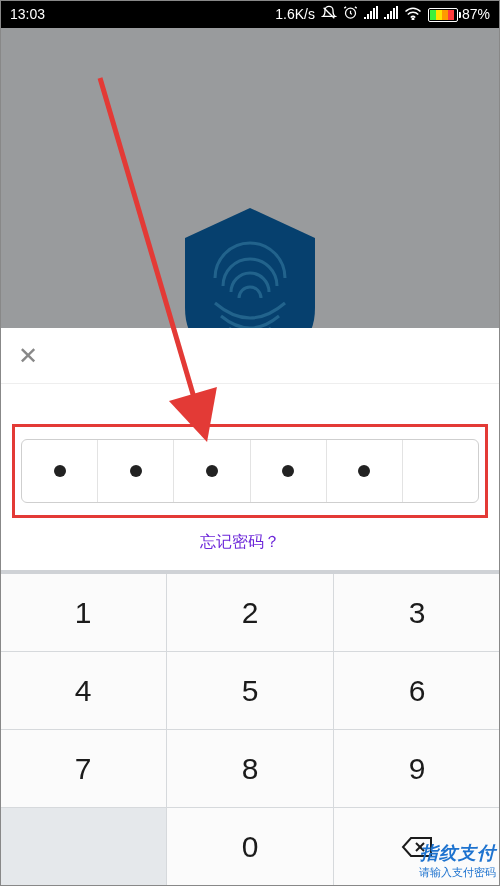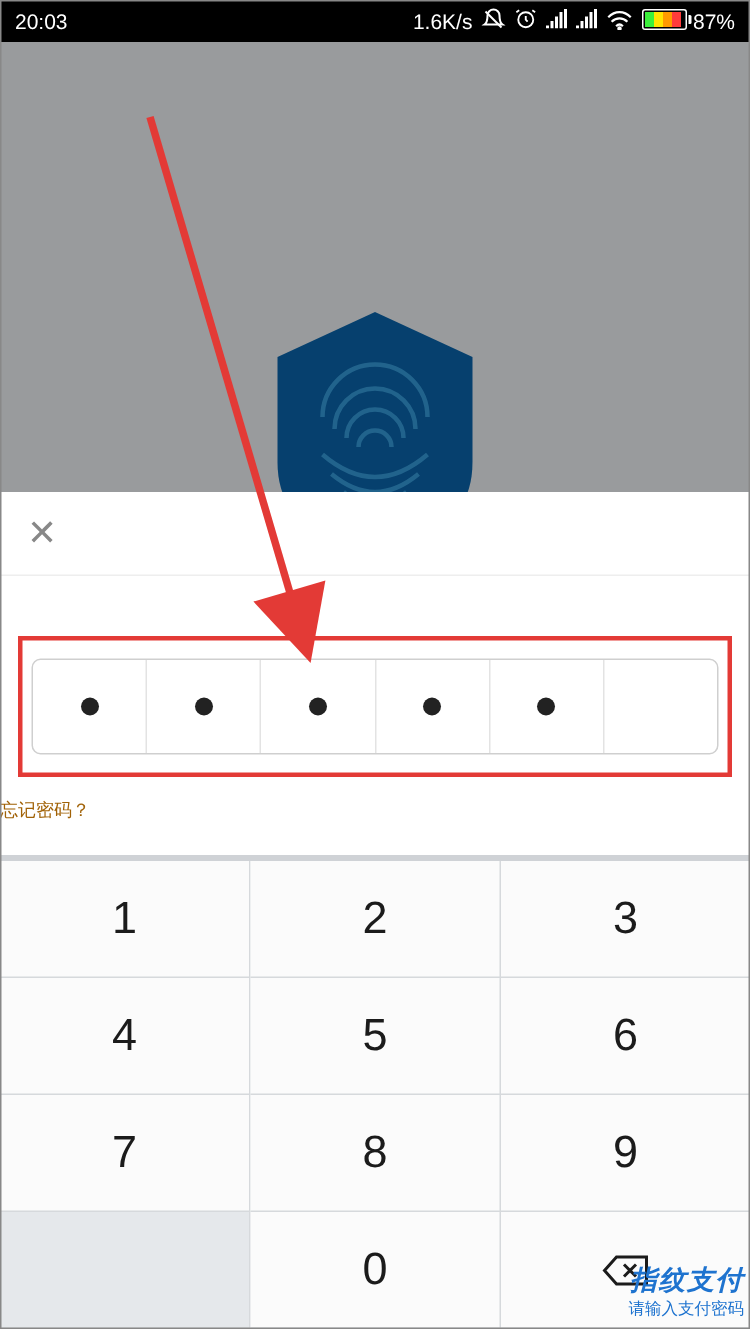--- a/index.html
+++ b/index.html
@@ -1,58 +1,58 @@
 <!DOCTYPE html>
 <html><head>
 <meta charset="utf-8">
 <style>
 *{margin:0;padding:0;box-sizing:border-box;font-family:-apple-system,"PingFang SC","Helvetica Neue",Arial,sans-serif}
 html,body{width:500px;height:886px;background:#000;overflow:hidden;position:relative}
 .status-bar{height:28px;background:#000;color:#fff;display:flex;align-items:center;padding:0 10px;font-size:14px}
 .status-left{flex:0 0 auto}
 .status-right{flex:1;display:flex;justify-content:flex-end;align-items:center;gap:6px}
-.battery-box{display:inline-flex;align-items:flex-start;gap:4px}
+.battery-box{display:inline-flex;align-items:flex-end;gap:4px}
 .battery-icon{width:30px;height:14px;border:1px solid #fff;border-radius:2px;position:relative}
 .battery-icon::after{content:"";position:absolute;right:-4px;top:3px;width:2px;height:6px;background:#fff;border-radius:0 1px 1px 0}
 .battery-fill{position:absolute;left:1px;top:1px;bottom:1px;width:85%;background:linear-gradient(90deg,#3cf03c 0%,#3cf03c 25%,#ffe400 25%,#ffe400 50%,#ff9a00 50%,#ff9a00 75%,#ff3b3b 75%,#ff3b3b 100%)}
 .screen{position:absolute;top:28px;left:0;right:0;bottom:0;background:#eceff2;overflow:hidden}
 .nav-bar{height:58px;background:#fff;display:flex;align-items:center;padding:0 14px;border-bottom:1px solid #e5e5e5}
 .back-arrow{color:#108ee9;font-size:28px;font-weight:600;margin-right:20px}
 .nav-title{font-size:22px;color:#111;font-weight:500}
 .nav-help{margin-left:auto;width:26px;height:26px;border:2px solid #4aa7ea;border-radius:50%;color:#4aa7ea;display:flex;align-items:center;justify-content:center;font-size:17px;font-weight:700}
 .fp-shield{position:absolute;top:180px;left:50%;transform:translateX(-50%);width:150px;height:160px}
 .overlay{position:absolute;top:0;left:0;right:0;bottom:0;background:rgba(0,0,0,.35)}
 .sheet{position:absolute;left:0;right:0;bottom:0;top:300px;background:#fff}
 .sheet-header{display:flex;align-items:center;height:56px;padding:0 18px;border-bottom:1px solid #eee}
 .sheet-close{font-size:24px;color:#888;font-weight:300}
 .sheet-title{flex:1;text-align:center;font-size:20px;color:#222;margin-left:-24px}
 .pwd-wrap{margin:40px 12px 0;border:3px solid #e33a36;padding:12px 6px;position:relative}
 .pwd-boxes{display:flex;border:1px solid #cfcfcf;border-radius:6px;overflow:hidden;background:#fff}
 .pwd-cell{flex:1;height:62px;border-right:1px solid #e3e3e3;display:flex;align-items:center;justify-content:center}
 .pwd-cell:last-child{border-right:none}
 .dot{width:12px;height:12px;background:#222;border-radius:50%}
-.forgot{display:block;text-align:left;color:#a16207;font-size:12px;margin:14px 20px 0 0}
+.forgot{display:block;text-align:center;color:#6d28d9;font-size:16px;margin:14px 20px 0 0}
 .keypad{position:absolute;left:0;right:0;bottom:0;background:#dfe2e6}
 .keypad-sep{height:4px;background:#cfd2d6}
 .key-row{display:flex}
 .key{flex:1;height:78px;display:flex;align-items:center;justify-content:center;font-size:30px;color:#1b1b1b;background:#fbfbfb;border-right:1px solid #d6d9dc;border-bottom:1px solid #d6d9dc}
 .key:last-child{border-right:none}
 .key.blank{background:#e5e8eb}
 .arrow-annotation{position:absolute;top:40px;left:70px;pointer-events:none}
 .watermark{position:absolute;right:4px;bottom:6px;text-align:right}
 .watermark .l1{font-size:18px;color:#1e73cf;font-style:italic;font-weight:700;letter-spacing:1px}
 .watermark .l2{font-size:11px;color:#1e73cf}
 .outer-border{position:absolute;inset:0;border:1px solid #888;pointer-events:none}
 .signal{display:inline-block}
 </style>
 </head>
 <body>
 
 <div class="status-bar">
-  <div class="status-left">20:03</div>
+  <div class="status-left">13:03</div>
   <div class="status-right">
     <span>1.6K/s</span>
     <span class="signal">
       <svg width="16" height="16" viewBox="0 0 24 24" fill="none" stroke="#fff" stroke-width="2">
           <path d="M18 8a6 6 0 1 0-12 0c0 7-3 9-3 9h18s-3-2-3-9"></path>
           <line x1="4" y1="4" x2="20" y2="20"></line>
         </svg>
     </span>
     <span class="signal">
       <svg width="15" height="15" viewBox="0 0 24 24" fill="none" stroke="#fff" stroke-width="2">

